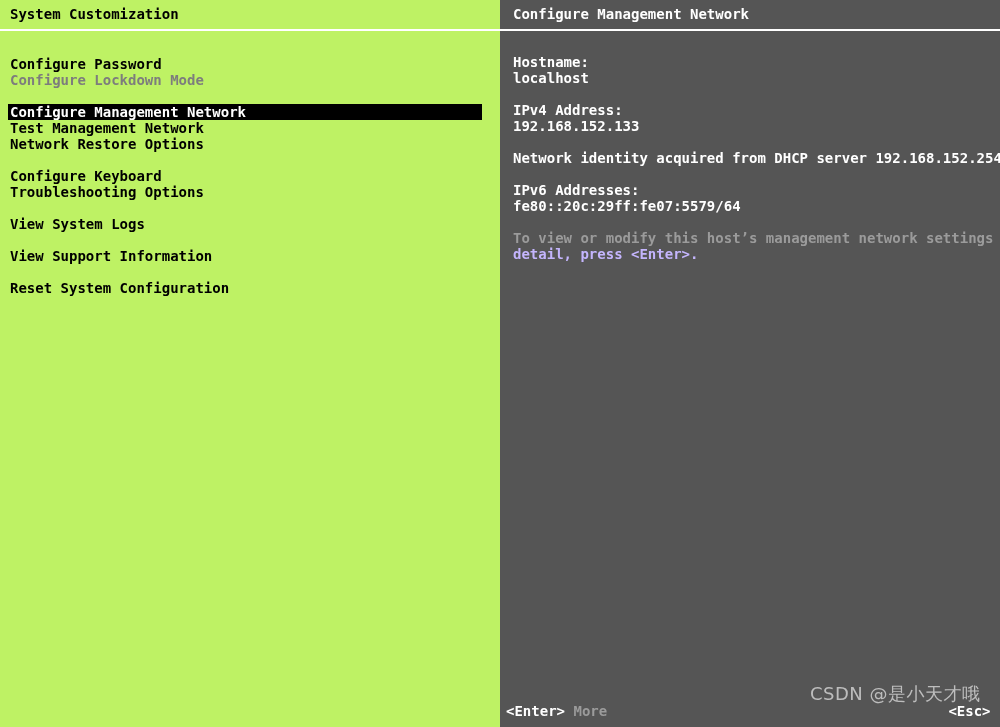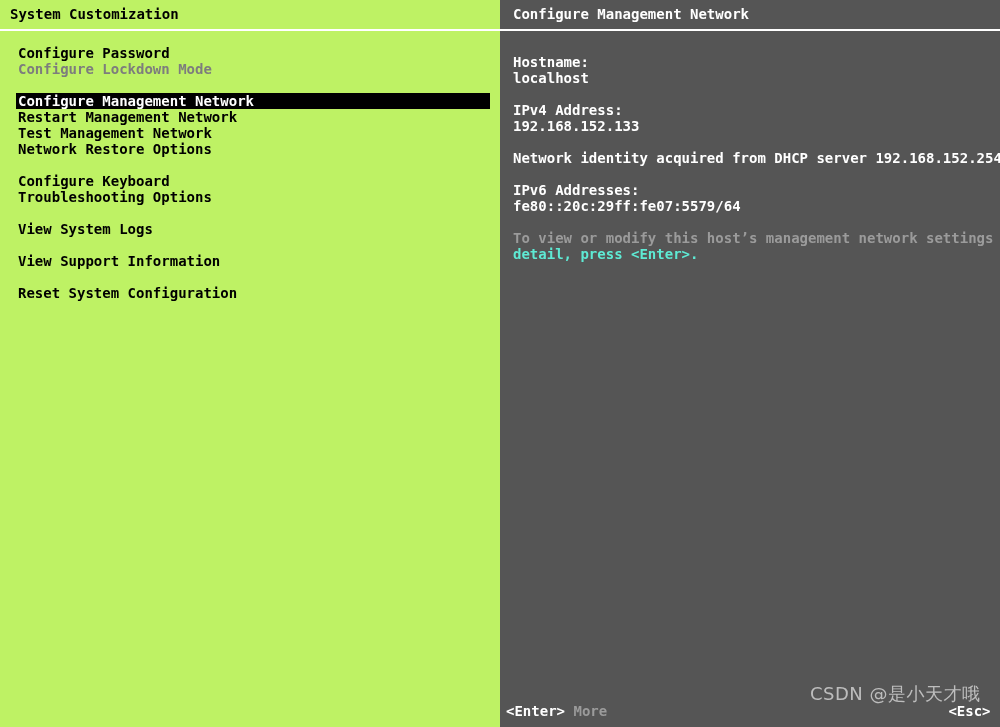--- a/index.html
+++ b/index.html
@@ -39,23 +39,22 @@
     position: absolute;
     left: 0;
     top: 29px;
     width: 500px;
     height: 2px;
     background: #ffffff;
   }
   #left-menu {
     position: absolute;
     left: 0;
-    top: 45px;
-    width: 500px;
-    margin-left: 8px;
+    top: 56px;
+    width: 500px;
   }
   .menu-row {
     height: 16px;
     white-space: pre;
     padding-left: 10px;
     font-weight: bold;
     color: #000000;
     box-sizing: border-box;
   }
   .menu-row.spacer {
@@ -162,21 +161,20 @@
 <div id="screen">
 
   <div id="left-panel" style="background: #bef264; color: rgb(0, 0, 0);">
     <div id="left-header">System Customization</div>
     <div id="left-divider" style="background: rgb(255, 255, 255);"></div>
     <div id="left-menu">
         <div class="menu-row">Configure Password</div>
         <div class="menu-row disabled" style="color: rgb(125, 125, 125);">Configure Lockdown Mode</div>
         <div class="menu-row spacer"></div>
         <div class="menu-row selected" style="background: rgb(0, 0, 0); color: rgb(255, 255, 255);">Configure Management Network</div>
-        <div class="menu-row">Restart Management Network</div>
         <div class="menu-row">Test Management Network</div>
         <div class="menu-row">Network Restore Options</div>
         <div class="menu-row spacer"></div>
         <div class="menu-row">Configure Keyboard</div>
         <div class="menu-row">Troubleshooting Options</div>
         <div class="menu-row spacer"></div>
         <div class="menu-row">View System Logs</div>
         <div class="menu-row spacer"></div>
         <div class="menu-row">View Support Information</div>
         <div class="menu-row spacer"></div>
@@ -193,21 +191,21 @@
         <div class="info-row spacer"></div>
         <div class="info-row">IPv4 Address:</div>
         <div class="info-row">192.168.152.133</div>
         <div class="info-row spacer"></div>
         <div class="info-row">Network identity acquired from DHCP server 192.168.152.254</div>
         <div class="info-row spacer"></div>
         <div class="info-row">IPv6 Addresses:</div>
         <div class="info-row">fe80::20c:29ff:fe07:5579/64</div>
         <div class="info-row spacer"></div>
         <div class="info-row dim" style="color: rgb(155, 155, 155);">To view or modify this host’s management network settings in</div>
-        <div class="info-row dim" style="color: #5eead4;">detail, press &lt;Enter&gt;.</div>
+        <div class="info-row dim" style="color: #c4b5fd;">detail, press &lt;Enter&gt;.</div>
       </div>
 
     <div id="status-bar">
       <div id="status-left"><span class="key">&lt;Enter&gt;</span><span class="keydesc" style="color: rgb(155, 155, 155);"> </span><span class="keydesc" style="color: rgb(155, 155, 155);">More</span></div>
       <div id="status-right"><span class="key">&lt;Esc&gt;</span><span class="keydesc" style="color: rgb(155, 155, 155);"> </span><span class="keydesc" style="color: rgb(155, 155, 155);">Log Out</span></div>
     </div>
   </div>
 
   <div id="watermark">CSDN @是小天才哦</div>
 

